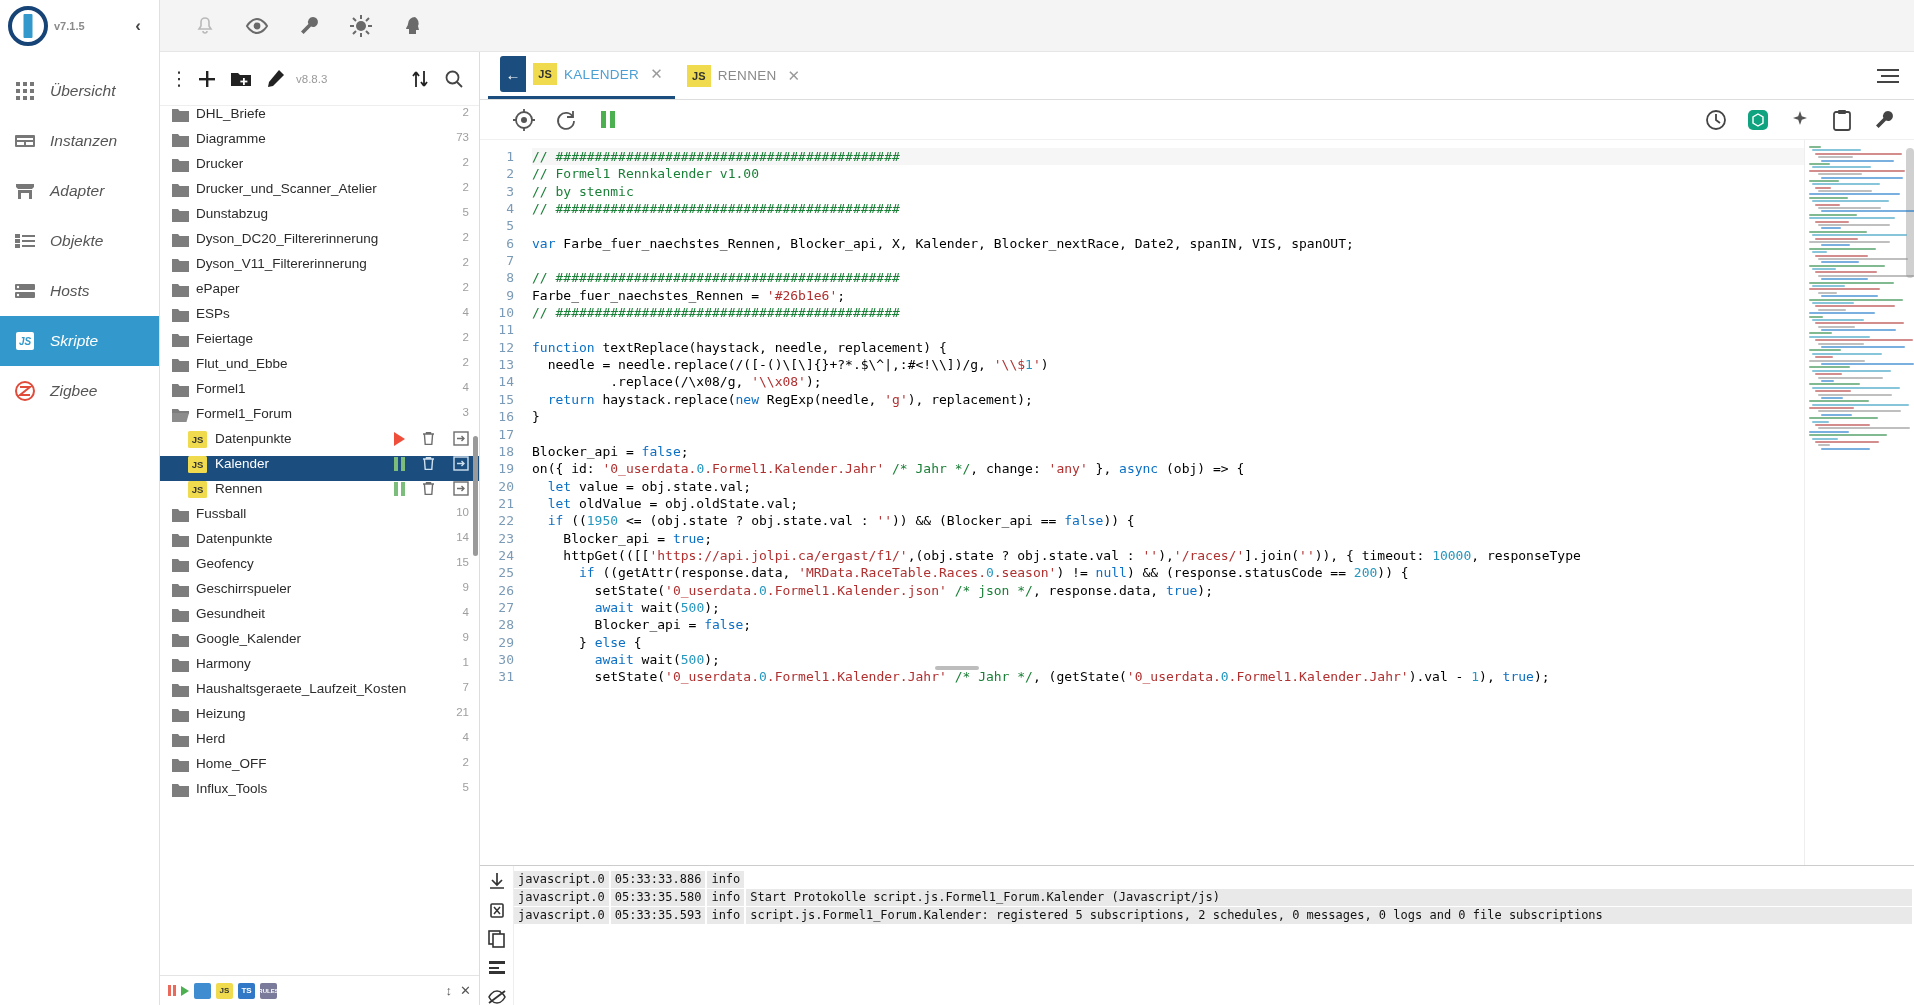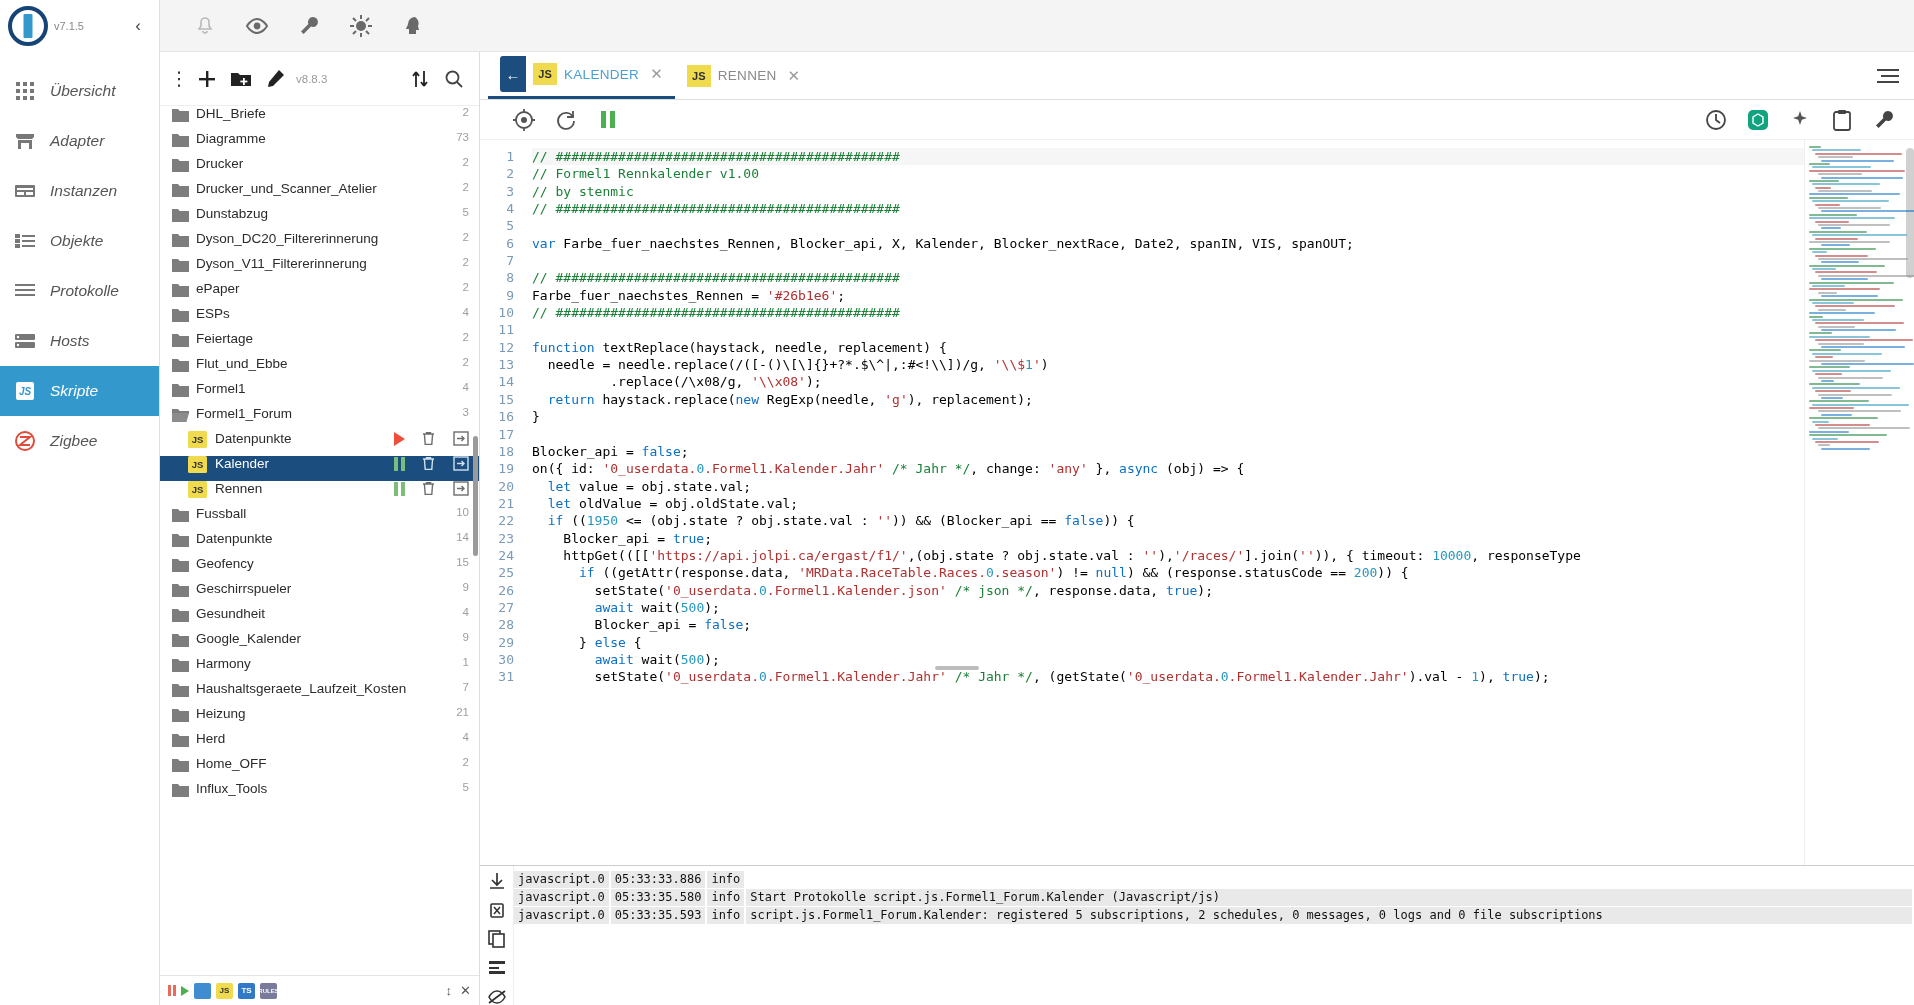--- a/index.html
+++ b/index.html
@@ -9,21 +9,21 @@
     background: #fff; overflow: hidden;
   }
   .app { display: flex; width: 1914px; height: 1005px; position: relative; }
 
   
   .leftnav {
     width: 160px; min-width: 160px; height: 1005px;
     background: #fff; border-right: 1px solid #e0e0e0;
     display: flex; flex-direction: column;
   }
-  .brand { height: 52px; display: flex; align-items: center; padding: 0 8px; gap: 6px; }
+  .brand { height: 52px; display: flex; align-items: center; padding: 0 8px; gap: 6px; font-weight: bold; }
   .logo-ring {
     width: 40px; height: 40px; border-radius: 50%;
     border: 4px solid #164477; position: relative; flex: none;
   }
   .logo-ring::after {
     content: ""; position: absolute; left: 50%; top: 4px;
     transform: translateX(-50%);
     width: 9px; height: 24px; background: #3399cc; border-radius: 1px;
   }
   .version { font-size: 11px; color: #8a8a8a; }
@@ -204,65 +204,55 @@
               <rect x="0" y="14" width="4" height="4" fill="#777"></rect>
               <rect x="7" y="14" width="4" height="4" fill="#777"></rect>
               <rect x="14" y="14" width="4" height="4" fill="#777"></rect>
             </svg>
           </span>
         <span class="lbl">Übersicht</span>
       </div>
 
       <div class="navitem">
         <span class="ico">
-            <svg width="20" height="18" viewBox="0 0 20 18">
-              <path d="M1 2h18v3l-2 2H3L1 5z" fill="#777"></path>
-              <rect x="3" y="8" width="14" height="9" fill="#777"></rect>
-              <rect x="6" y="11" width="8" height="6" fill="#fff"></rect>
-            </svg>
-          </span>
-        <span class="lbl">Adapter</span>
-      </div>
-
-      <div class="navitem">
-        <span class="ico">
             <svg width="20" height="16" viewBox="0 0 20 16">
               <rect x="0" y="2" width="20" height="12" rx="1" fill="#777"></rect>
               <rect x="2" y="5" width="16" height="2" fill="#fff"></rect>
               <rect x="2" y="9" width="7" height="3" fill="#fff"></rect>
               <rect x="11" y="9" width="7" height="3" fill="#fff"></rect>
             </svg>
           </span>
         <span class="lbl">Instanzen</span>
+      </div>
+
+      <div class="navitem">
+        <span class="ico">
+            <svg width="20" height="18" viewBox="0 0 20 18">
+              <path d="M1 2h18v3l-2 2H3L1 5z" fill="#777"></path>
+              <rect x="3" y="8" width="14" height="9" fill="#777"></rect>
+              <rect x="6" y="11" width="8" height="6" fill="#fff"></rect>
+            </svg>
+          </span>
+        <span class="lbl">Adapter</span>
       </div>
 
       <div class="navitem">
         <span class="ico">
             <svg width="20" height="16" viewBox="0 0 20 16">
               <rect x="0" y="1" width="5" height="4" fill="#777"></rect>
               <rect x="7" y="2" width="13" height="2" fill="#777"></rect>
               <rect x="0" y="6" width="5" height="4" fill="#777"></rect>
               <rect x="7" y="7" width="13" height="2" fill="#777"></rect>
               <rect x="0" y="11" width="5" height="4" fill="#777"></rect>
               <rect x="7" y="12" width="13" height="2" fill="#777"></rect>
             </svg>
           </span>
         <span class="lbl">Objekte</span>
       </div>
 
-      <div class="navitem">
-        <span class="ico">
-            <svg width="20" height="14" viewBox="0 0 20 14">
-              <rect x="0" y="0" width="20" height="2" fill="#777"></rect>
-              <rect x="0" y="5" width="20" height="2" fill="#777"></rect>
-              <rect x="0" y="10" width="20" height="2" fill="#777"></rect>
-            </svg>
-          </span>
-        <span class="lbl">Protokolle</span>
-      </div>
 
       <div class="navitem">
         <span class="ico">
             <svg width="20" height="16" viewBox="0 0 20 16">
               <rect x="0" y="1" width="20" height="6" rx="1" fill="#777"></rect>
               <rect x="0" y="9" width="20" height="6" rx="1" fill="#777"></rect>
               <circle cx="3" cy="4" r="1.2" fill="#fff"></circle>
               <circle cx="3" cy="12" r="1.2" fill="#fff"></circle>
             </svg>
           </span>

